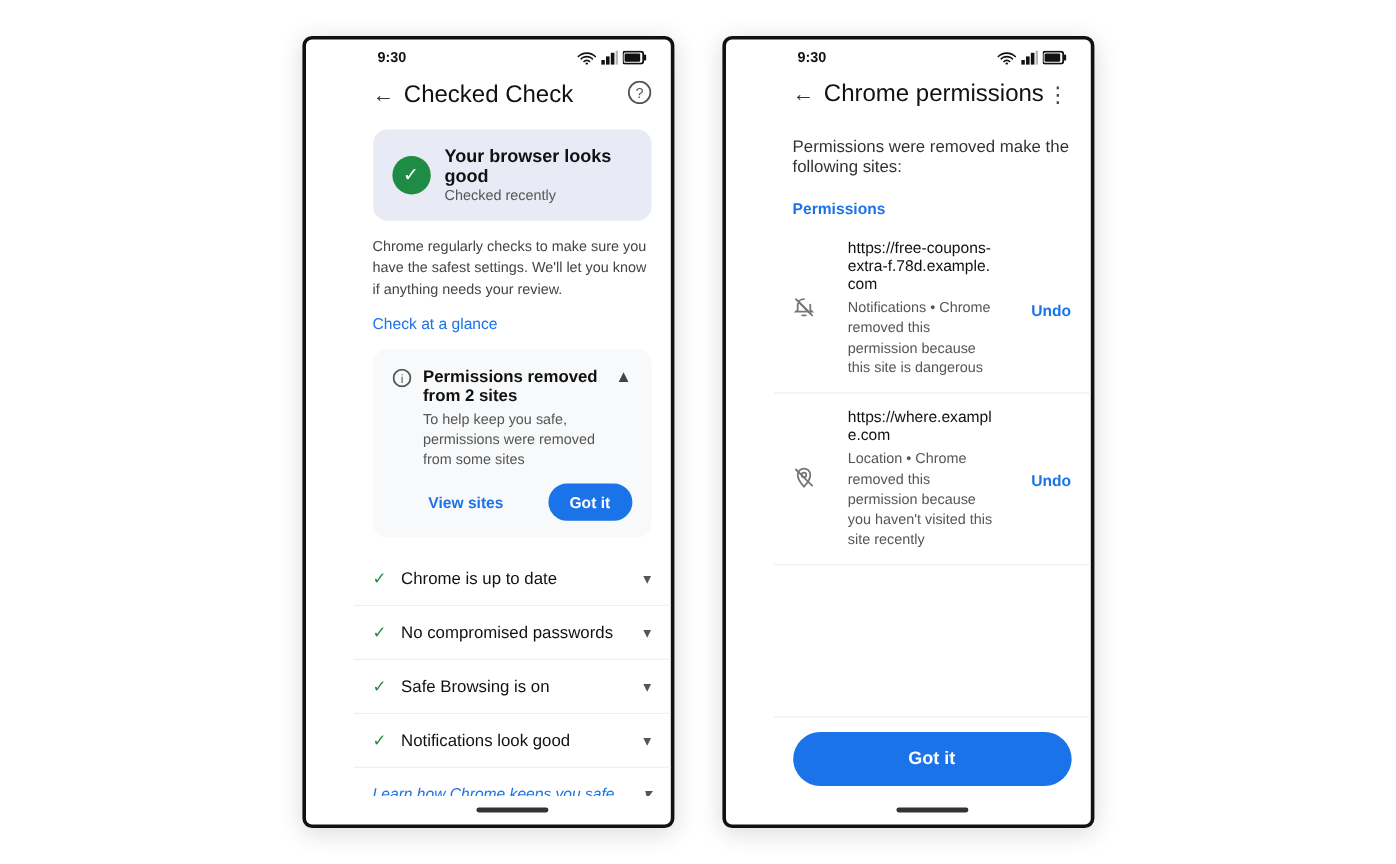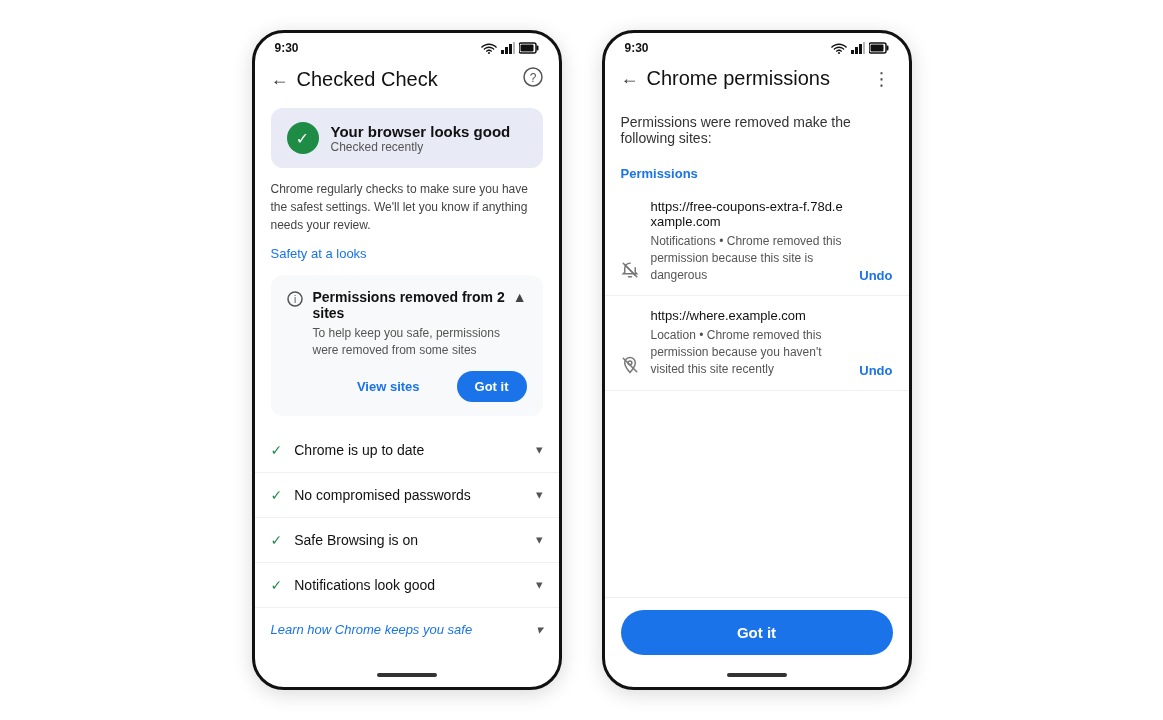--- a/index.html
+++ b/index.html
@@ -18,27 +18,28 @@
       display: flex;
       gap: 40px;
       align-items: center;
       justify-content: center;
     }
 
     .phone {
       width: 310px;
       height: 660px;
       background: #fff;
-      border-radius: 32px;
+      border-radius: 8px;
       border: 3px solid #111;
       overflow: hidden;
       display: flex;
       flex-direction: column;
       position: relative;
       box-shadow: 0 4px 20px rgba(0,0,0,0.15);
+      padding-left: 40px;
     }
 
     
     .status-bar {
       display: flex;
       justify-content: space-between;
       align-items: center;
       padding: 8px 20px 4px;
       font-size: 12px;
       font-weight: 600;
@@ -282,23 +283,23 @@
 
     .section-label {
       font-size: 13px;
       color: #1a73e8;
       font-weight: 600;
       padding: 8px 16px 6px;
     }
 
     .permission-item {
       display: flex;
-      align-items: flex-end;
+      align-items: center;
       padding: 12px 16px;
-      gap: 12px;
+      gap: 28px;
       border-bottom: 1px solid #f0f0f0;
     }
 
     .perm-icon {
       color: #777;
       font-size: 16px;
       margin-top: 2px;
       flex-shrink: 0;
     }
 
@@ -403,21 +404,21 @@
       <div class="status-card">
         <div class="green-check-circle">✓</div>
         <div class="status-card-text">
           <div class="title">Your browser looks good</div>
           <div class="subtitle">Checked recently</div>
         </div>
       </div>
 
       <div class="description-text">Chrome regularly checks to make sure you have the safest settings. We'll let you know if anything needs your review.</div>
 
-      <div class="link-text">Safety at a looks</div>
+      <div class="link-text">Check at a glance</div>
 
       <div class="permissions-card">
         <div class="permissions-card-header">
           <div class="permissions-card-left">
             <span class="info-icon">
               <svg width="16" height="16" viewBox="0 0 16 16" fill="none">
                 <circle cx="8" cy="8" r="7" stroke="#555" stroke-width="1.5"></circle>
                 <text x="8" y="12" text-anchor="middle" font-size="10" fill="#555">i</text>
               </svg>
             </span>

